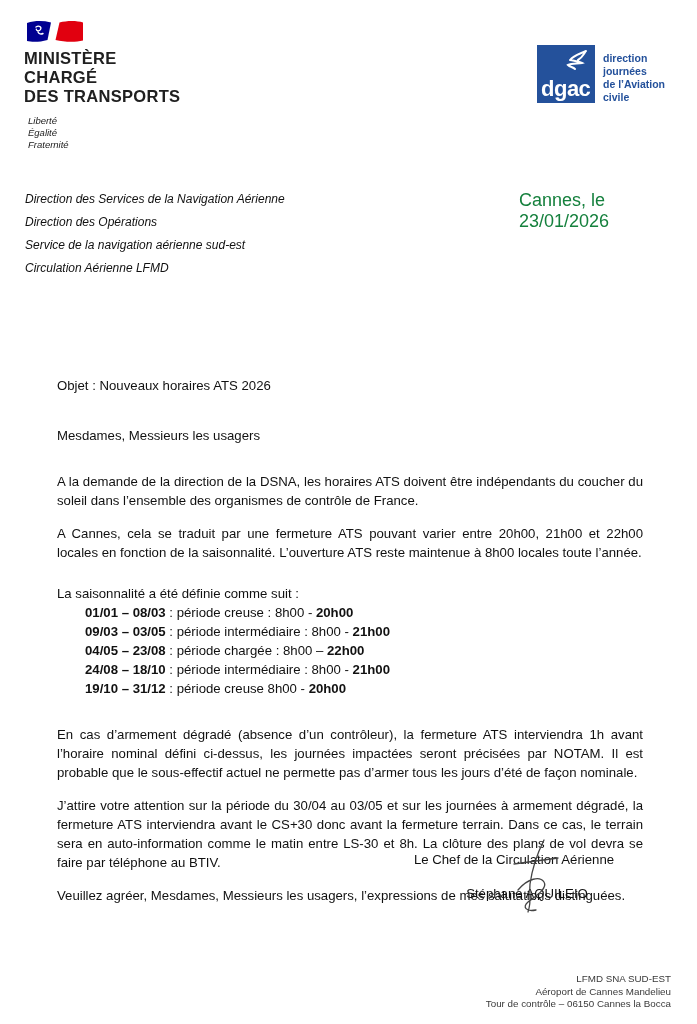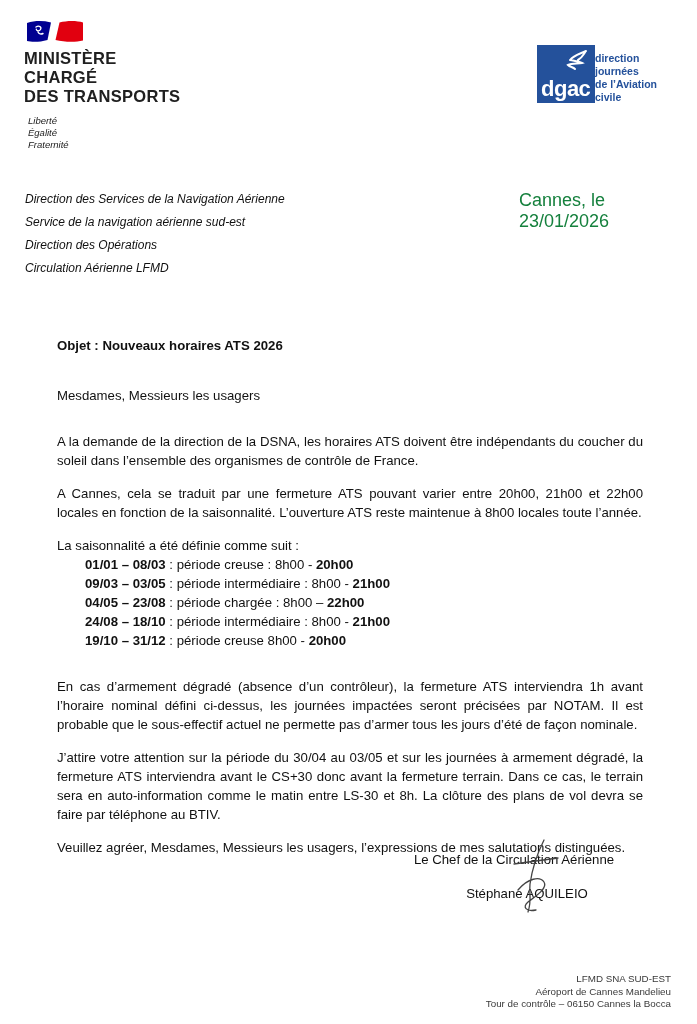--- a/index.html
+++ b/index.html
@@ -14,31 +14,31 @@
   
   .ministry{position:absolute;left:24px;top:20px;}
   .flag{display:block;margin-left:2px;margin-bottom:6px;}
   .ministry-name{font-weight:700;font-size:16.5px;line-height:19px;letter-spacing:.3px;color:#202020;}
   .motto{margin-top:9px;padding-left:4px;font-family:Liberation Sans, sans-serif;font-style:italic;font-size:9.5px;line-height:12px;color:#222;}
   
   .dgac{position:absolute;left:537px;top:45px;display:flex;align-items:flex-start;}
   .dgac-square{position:relative;width:58px;height:58px;background:#24519B;flex:0 0 auto;}
   .dgac-acronym{position:absolute;left:4px;bottom:1px;color:#fff;font-weight:700;font-size:22px;letter-spacing:-0.5px;}
   .dgac-bird{position:absolute;top:4px;right:5px;}
-  .dgac-name{padding-top:7px;color:#24519B;font-weight:700;font-size:10.5px;line-height:13px;}
+  .dgac-name{margin-left:8px;padding-top:7px;color:#24519B;font-weight:700;font-size:10.5px;line-height:13px;}
   
   .sender{position:absolute;left:25px;top:188px;font-style:italic;font-size:12px;line-height:23px;color:#111;}
   .date-line{position:absolute;left:519px;top:190px;font-size:18px;color:#15803d;}
   
   .body-block{position:absolute;left:57px;top:336px;width:586px;font-size:13.2px;line-height:19px;color:#111;}
-  .subject{font-weight:700;}
+  .subject{font-weight:400;margin-top:40px;}
   .salutation{margin-top:31px;}
   .para{margin-top:27px;text-align:justify;}
   .para + .para{margin-top:14px;}
-  .schedule{margin-top:14px;}
+  .schedule{margin-top:22px;}
   .schedule-items{margin-left:28px;}
   .sched-bold{font-weight:700;}
   
   .signature{position:absolute;left:378px;top:852px;width:272px;font-size:13.2px;color:#111;}
   .sig-title{text-align:center;}
   .sig-name{margin-top:19px;text-align:center;padding-left:26px;}
   .sig-scrawl{position:absolute;left:128px;top:-14px;pointer-events:none;}
   
   .footer{position:absolute;right:26px;top:973px;text-align:right;font-size:9.8px;line-height:12.5px;color:#3a3a3a;}
 </style>
@@ -75,22 +75,22 @@
     <div class="dgac-name">
       <div>direction</div>
       <div>journées</div>
       <div>de l’Aviation</div>
       <div>civile</div>
     </div>
   </div>
 
   <div class="sender">
     <div>Direction des Services de la Navigation Aérienne</div>
+    <div>Direction des Opérations</div>
     <div>Service de la navigation aérienne sud-est</div>
-    <div>Direction des Opérations</div>
     <div>Circulation Aérienne LFMD</div>
   </div>
 
   <div class="date-line">Cannes, le 23/01/2026</div>
 
   <div class="body-block">
     <div class="subject">Objet : Nouveaux horaires ATS 2026</div>
     <div class="salutation">Mesdames, Messieurs les usagers</div>
 
     <div class="para">A la demande de la direction de la DSNA, les horaires ATS doivent être indépendants du coucher du soleil dans l’ensemble des organismes de contrôle de France.</div>

